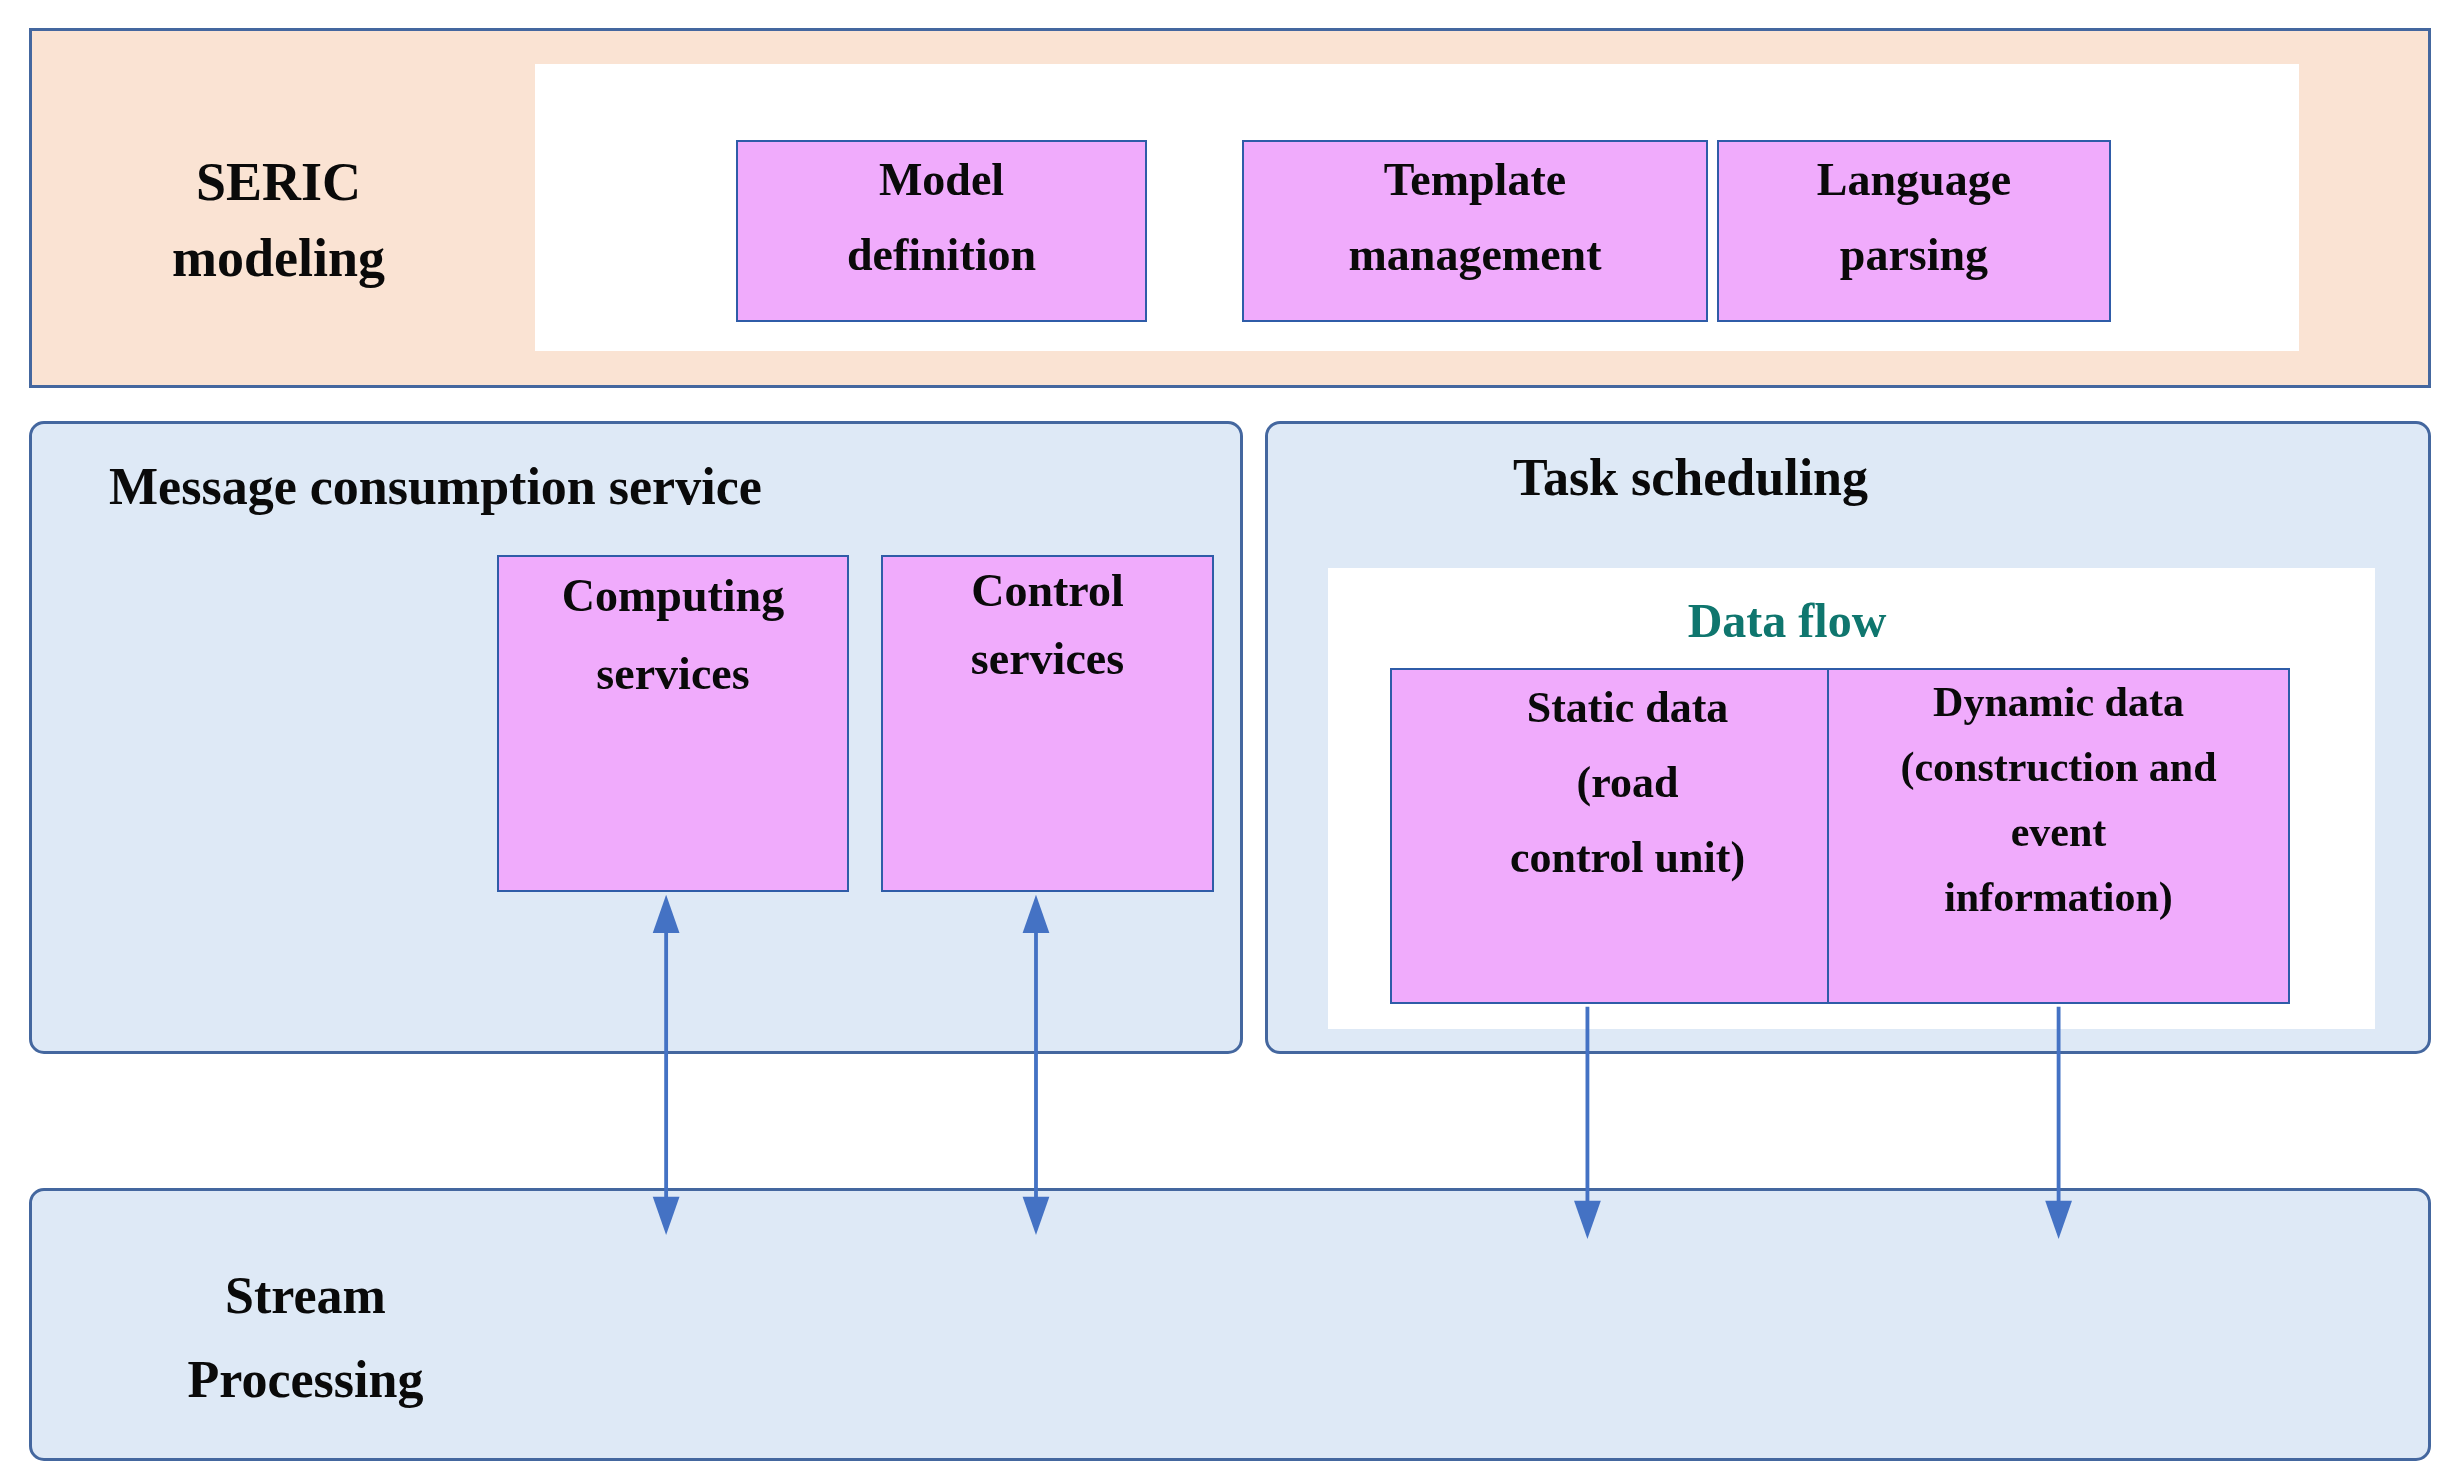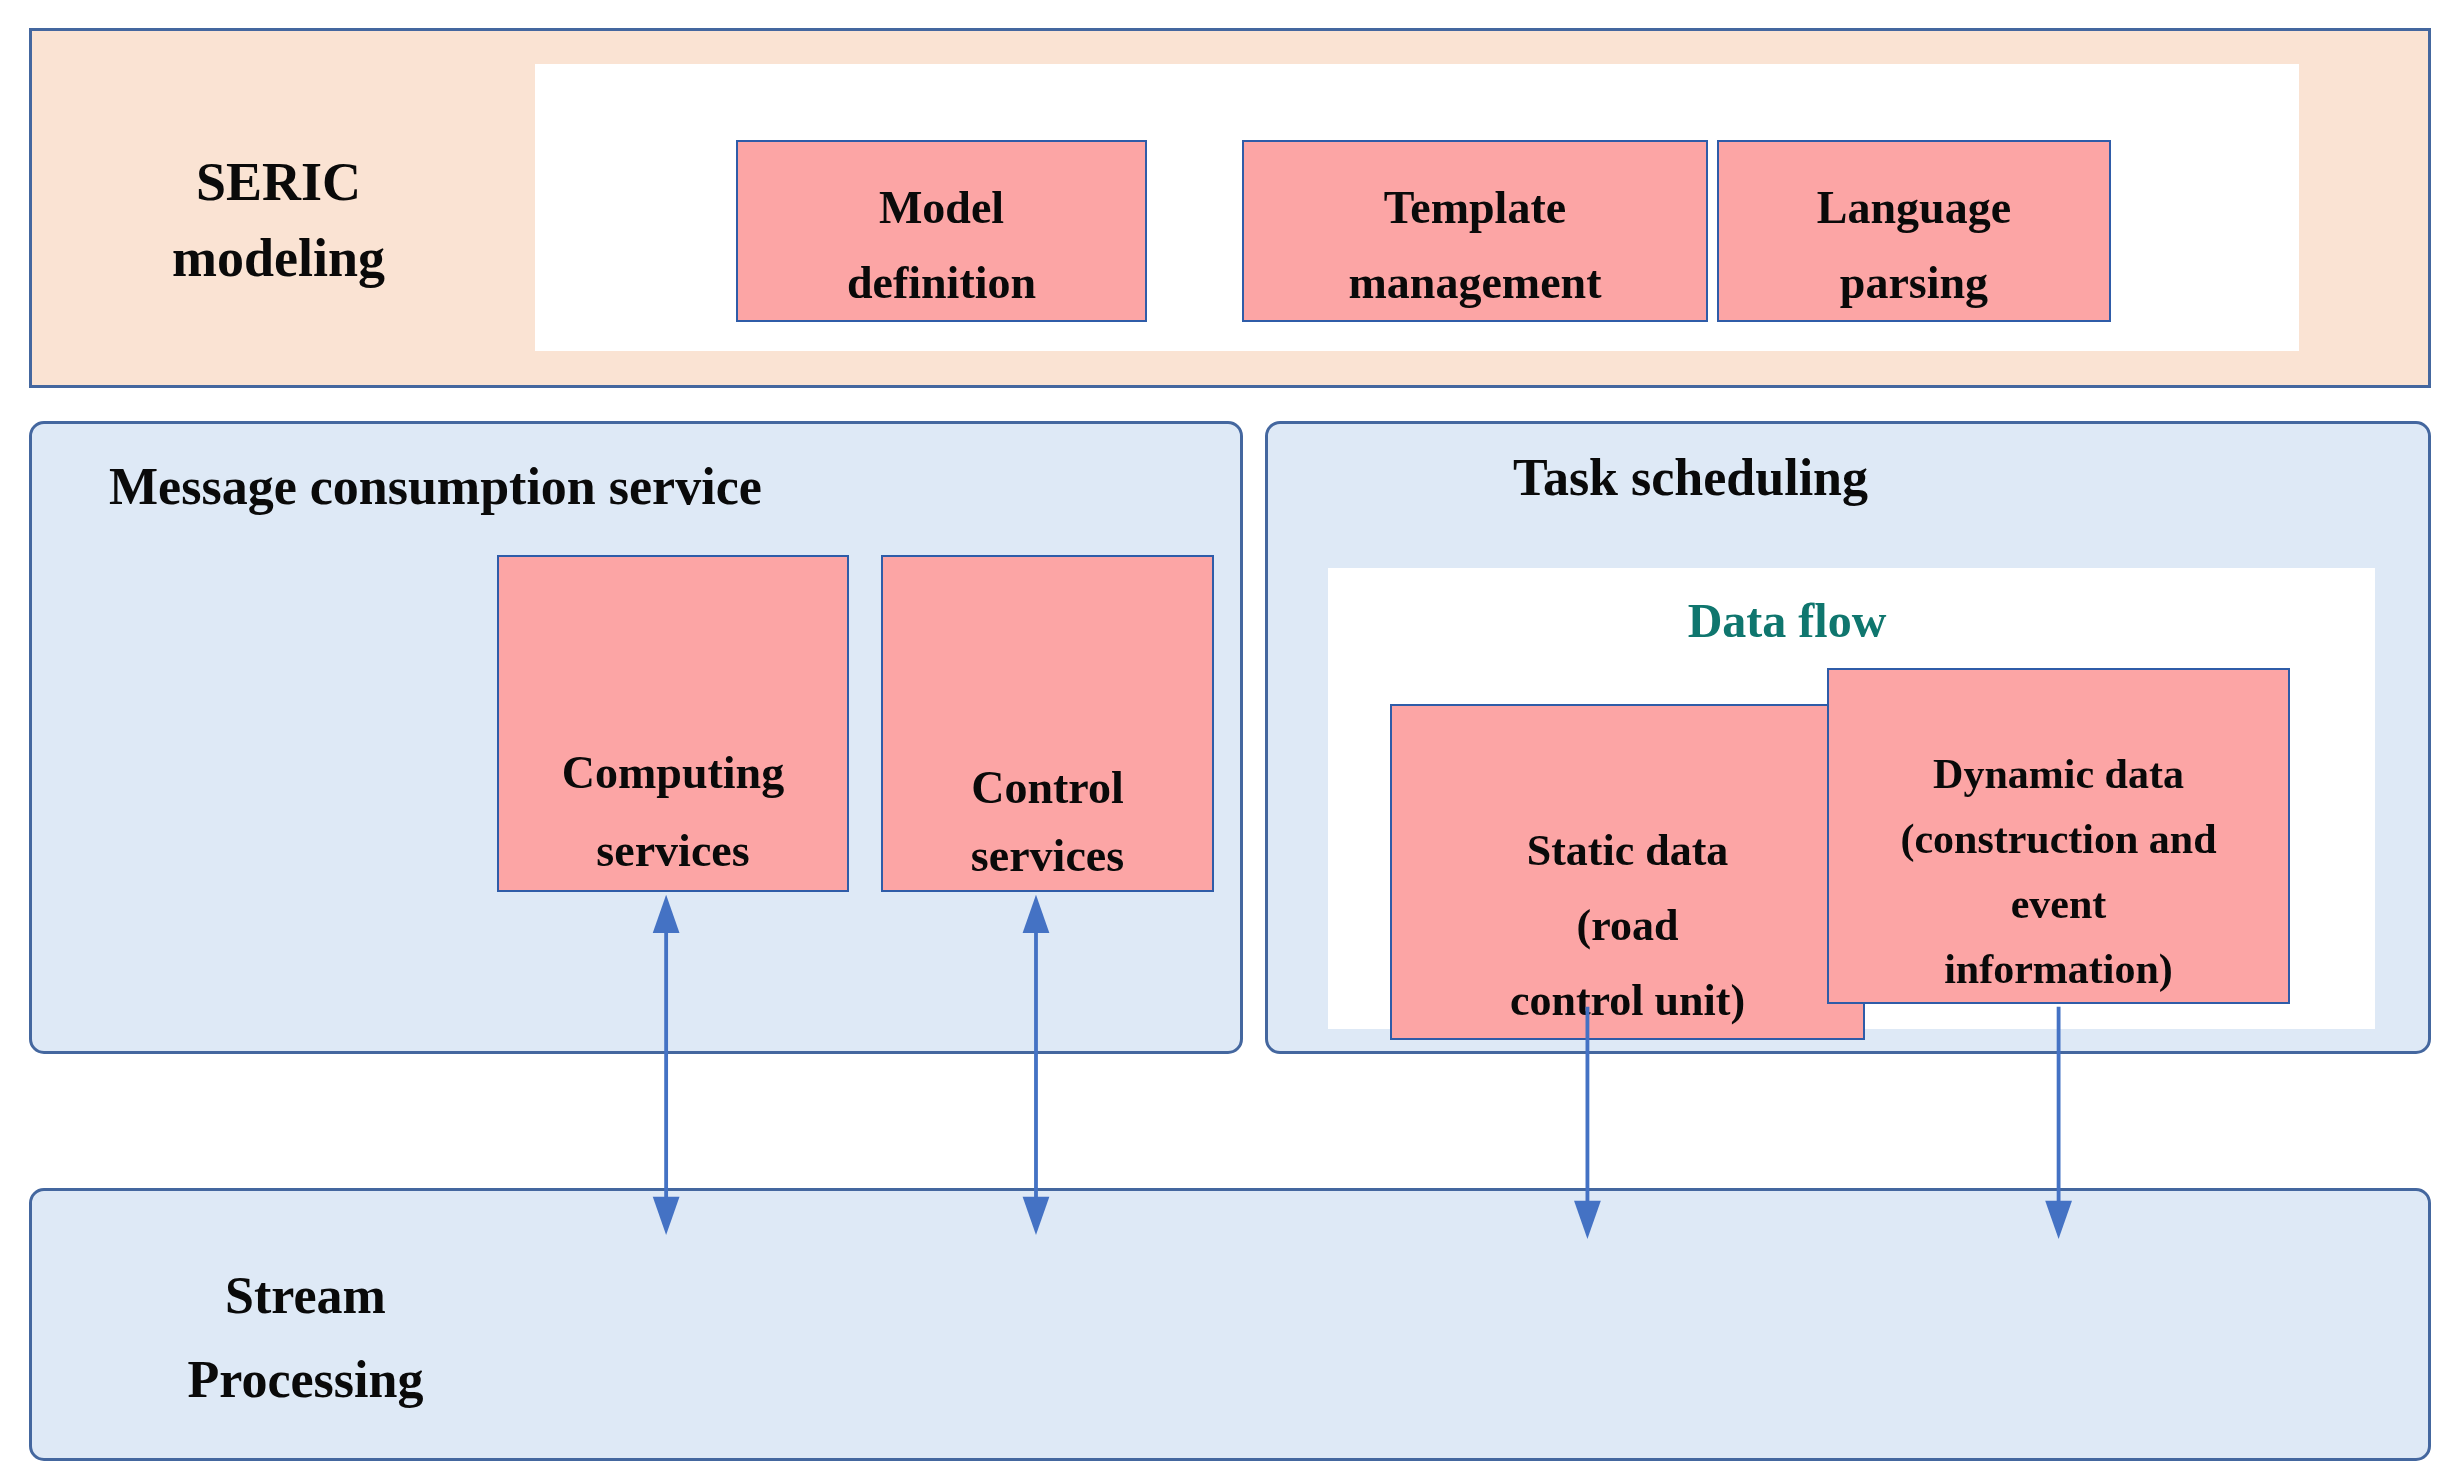--- a/index.html
+++ b/index.html
@@ -6,22 +6,22 @@
   #canvas{
     position:relative;width:2460px;height:1482px;background:#ffffff;overflow:hidden;
     font-family:"Liberation Serif","DejaVu Serif",serif;font-weight:700;color:#0a0a0a;
   }
   .abs{position:absolute;box-sizing:border-box;}
   .panel{position:absolute;box-sizing:border-box;border:3.8px solid #44679f;}
   .panel-peach{background:#fae3d3;padding-left:33px;}
   .panel-blue{background:#dee9f6;border-radius:15px;}
   .inset{position:absolute;box-sizing:border-box;background:#ffffff;}
   .gray-box{
-    position:absolute;box-sizing:border-box;background:#fca5a5;border:2.9px solid #2f5ca8;
-    display:flex;align-items:flex-end;justify-content:center;text-align:center;
+    position:absolute;box-sizing:border-box;background:#f0abfc;border:2.9px solid #2f5ca8;
+    display:flex;align-items:flex-start;justify-content:center;text-align:center;
     white-space:pre-line;
   }
   .label{white-space:pre-line;}
   .t-center{text-align:center;}
   .blue-text{color:#0f766e;}
   .sec-title{font-size:52px;line-height:57px;}
   svg.arrows{position:absolute;left:0;top:0;pointer-events:none;}
 </style>
 </head>
 <body>
@@ -60,21 +60,21 @@
 services</span>
     </div>
   </section>
 
   <section class="panel panel-blue" style="left:1265px;top:421px;width:1166px;height:633px;">
     <div class="abs label sec-title t-center" style="left:212px;top:25px;width:421px;">Task scheduling</div>
 
     <div class="inset" style="left:60px;top:144px;width:1047px;height:461px;">
       <div class="abs label t-center blue-text" style="left:287px;top:26px;width:344px;font-size:48px;line-height:54px;">Data flow</div>
 
-      <div class="gray-box" style="left:62px;top:100px;width:475px;height:336px;font-size:44px;line-height:75px;margin-top:36px;">
+      <div class="gray-box" style="left:62px;top:100px;width:475px;height:336px;font-size:44px;line-height:75px;">
         <span class="label">Static data
 (road
 control unit)</span>
       </div>
       <div class="gray-box" style="left:499px;top:100px;width:463px;height:336px;font-size:42px;line-height:65px;">
         <span class="label">Dynamic data
 (construction and
 event
 information)</span>
       </div>

